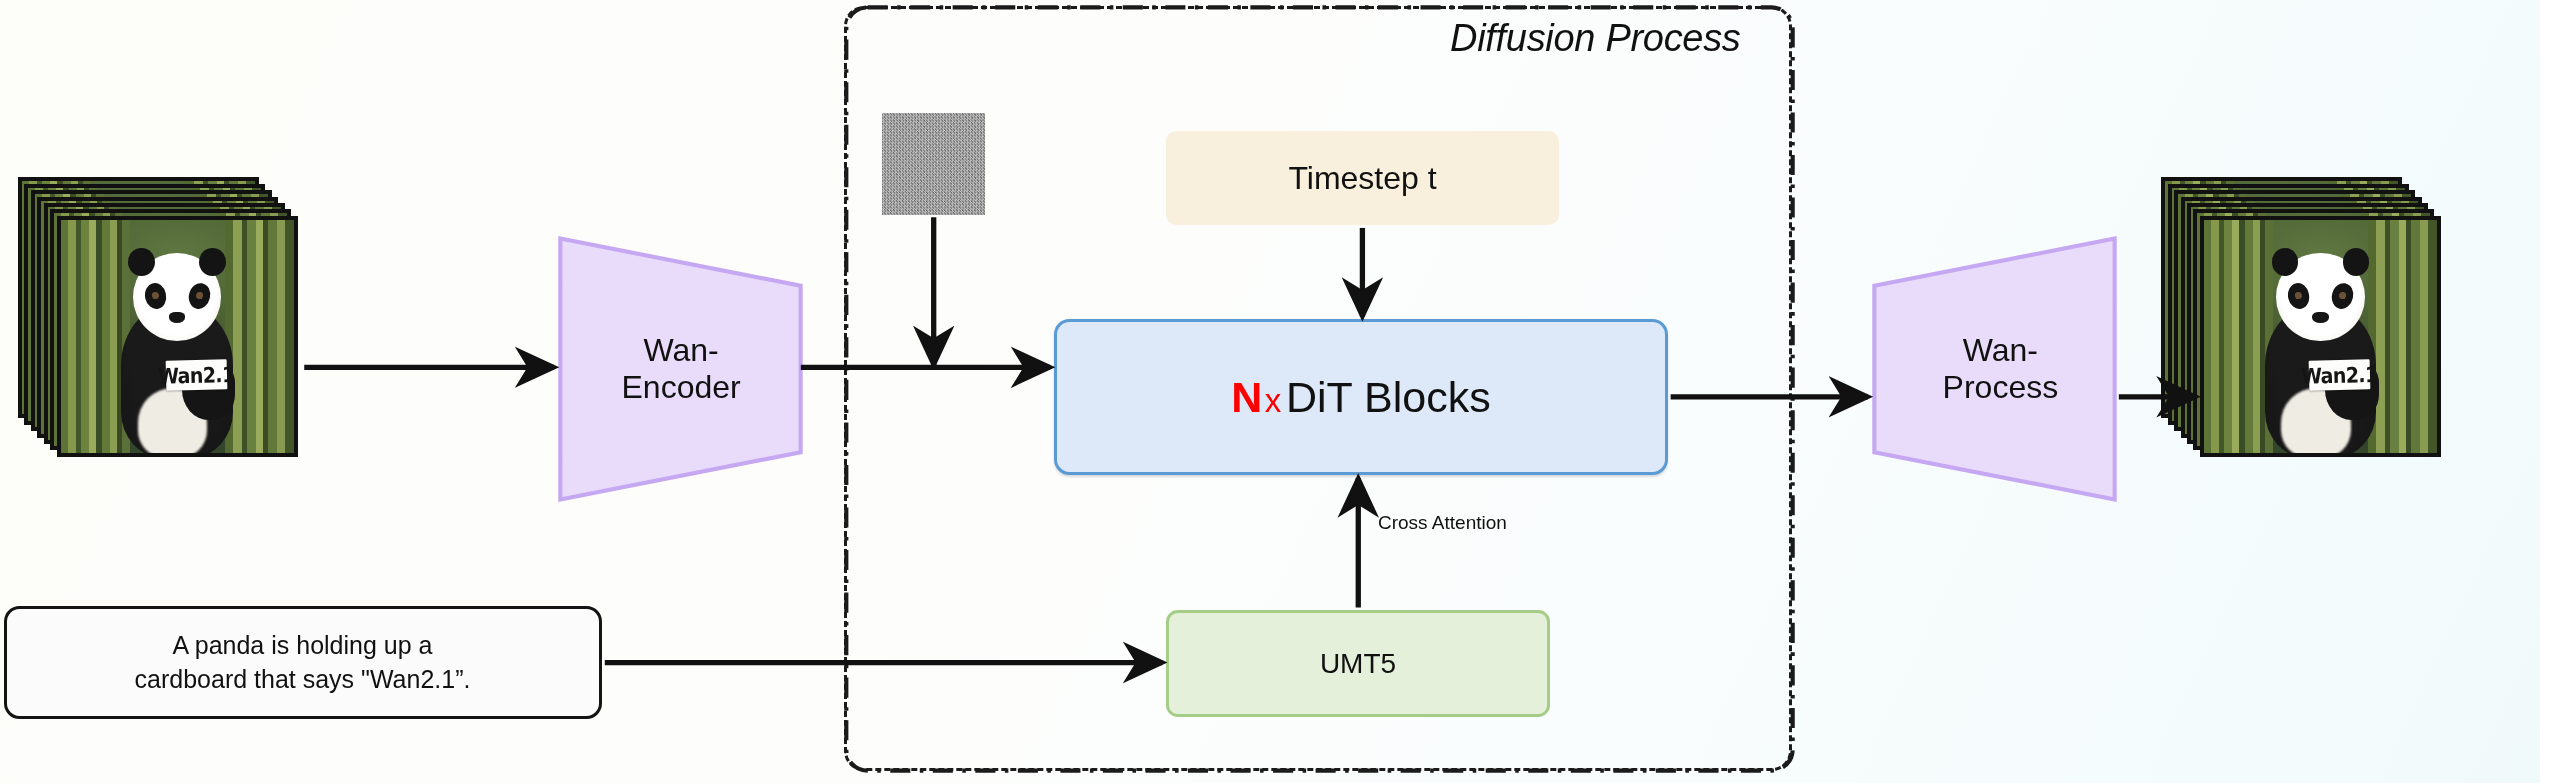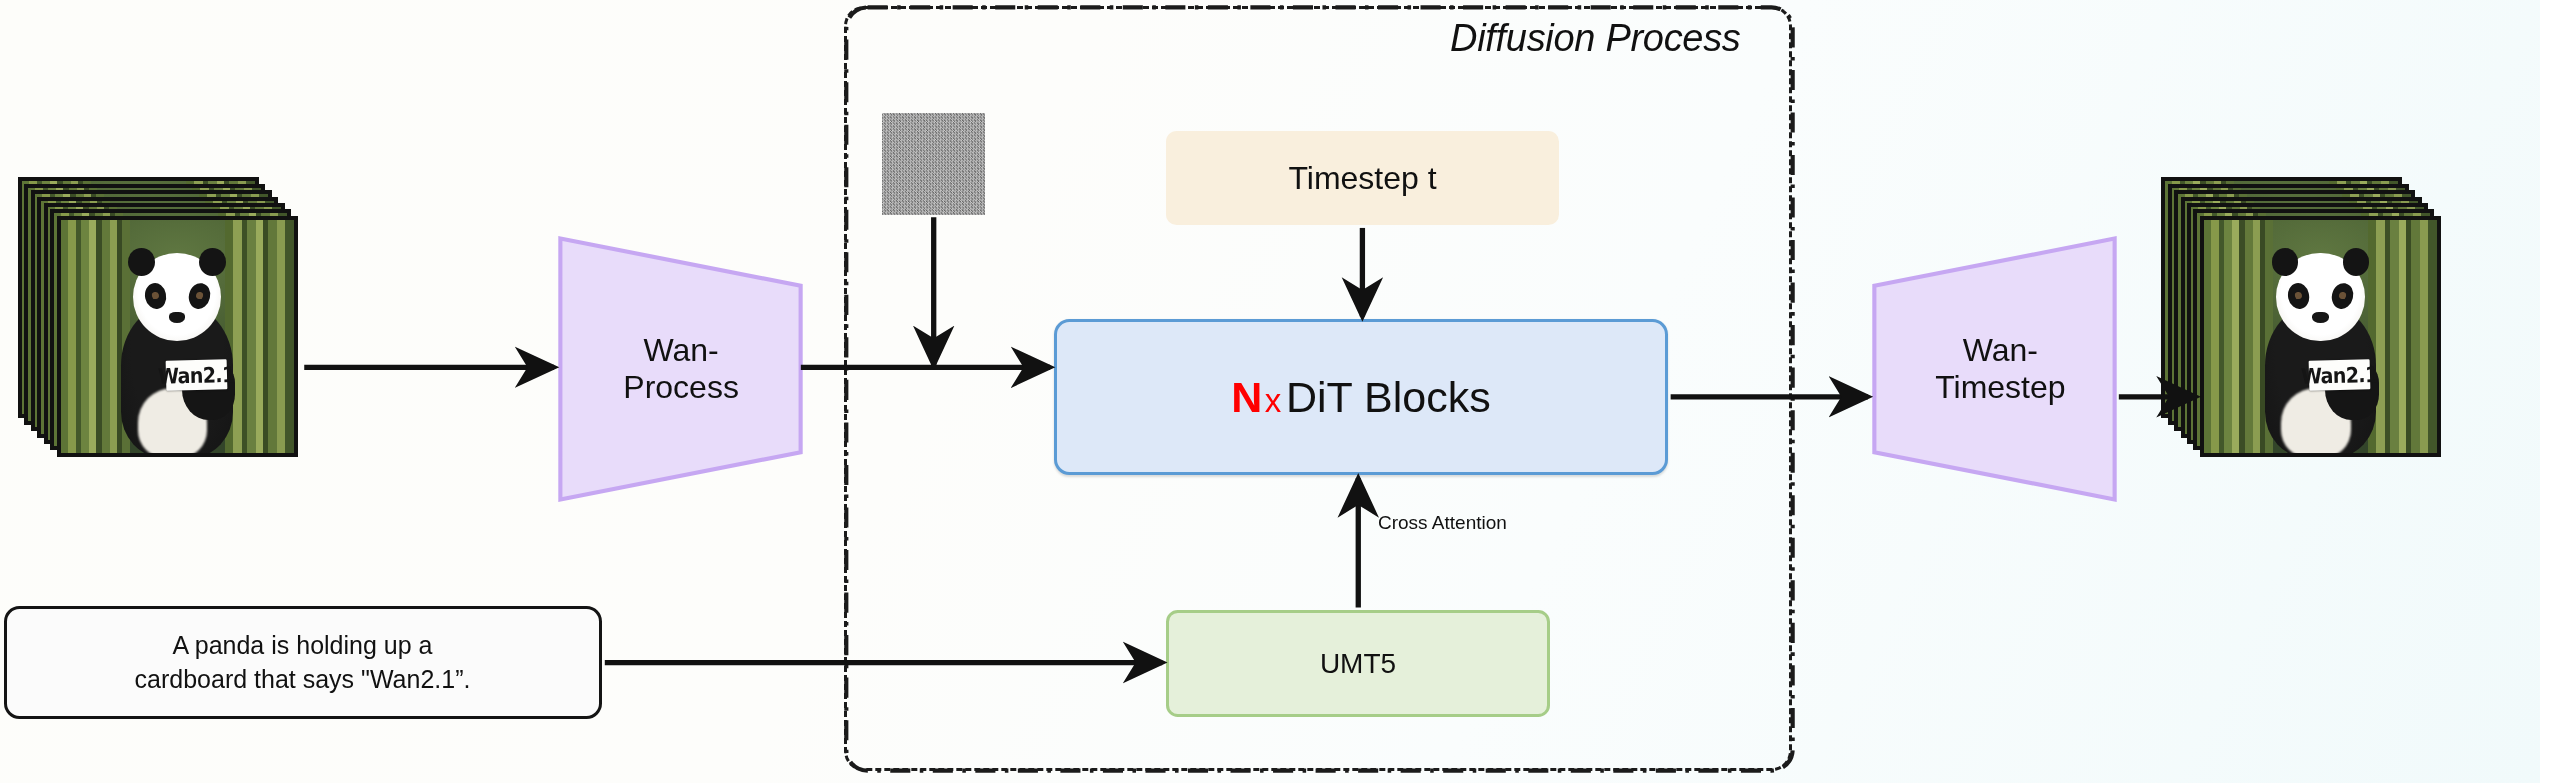--- a/index.html
+++ b/index.html
@@ -342,21 +342,21 @@
     </div>
   </div>
 
   <div class="trapezoid trap-encoder">
     <svg width="245" height="266" viewBox="0 0 415 450">
       <polygon points="4,4 411,84 411,366 4,446" fill="#e8dcfa" stroke="#c6a7f2" stroke-width="7" stroke-linejoin="miter"></polygon>
     </svg>
     <div class="trap-label enc">
       <span>
         <span>Wan-</span><br>
-        <span>Process</span>
+        <span>Encoder</span>
       </span>
     </div>
   </div>
 
   <div class="noise-patch"></div>
 
   <div class="box box-timestep">
     <span>Timestep t</span>
   </div>
 
@@ -377,21 +377,21 @@
     </span>
   </div>
 
   <div class="trapezoid trap-decoder">
     <svg width="245" height="266" viewBox="0 0 415 450">
       <polygon points="4,84 411,4 411,446 4,366" fill="#e8dcfa" stroke="#c6a7f2" stroke-width="7" stroke-linejoin="miter"></polygon>
     </svg>
     <div class="trap-label dec">
       <span>
         <span>Wan-</span><br>
-        <span>Timestep</span>
+        <span>Process</span>
       </span>
     </div>
   </div>
 
   <div class="frame-stack" style="left:2161px; top:177px; width:283px; height:283px;">
     <div class="frame" style="left:0px;  top:0px;">
         <div class="panda-scene"></div>
       </div>
     <div class="frame" style="left:6.5px; top:6.5px;">
         <div class="panda-scene"></div>

